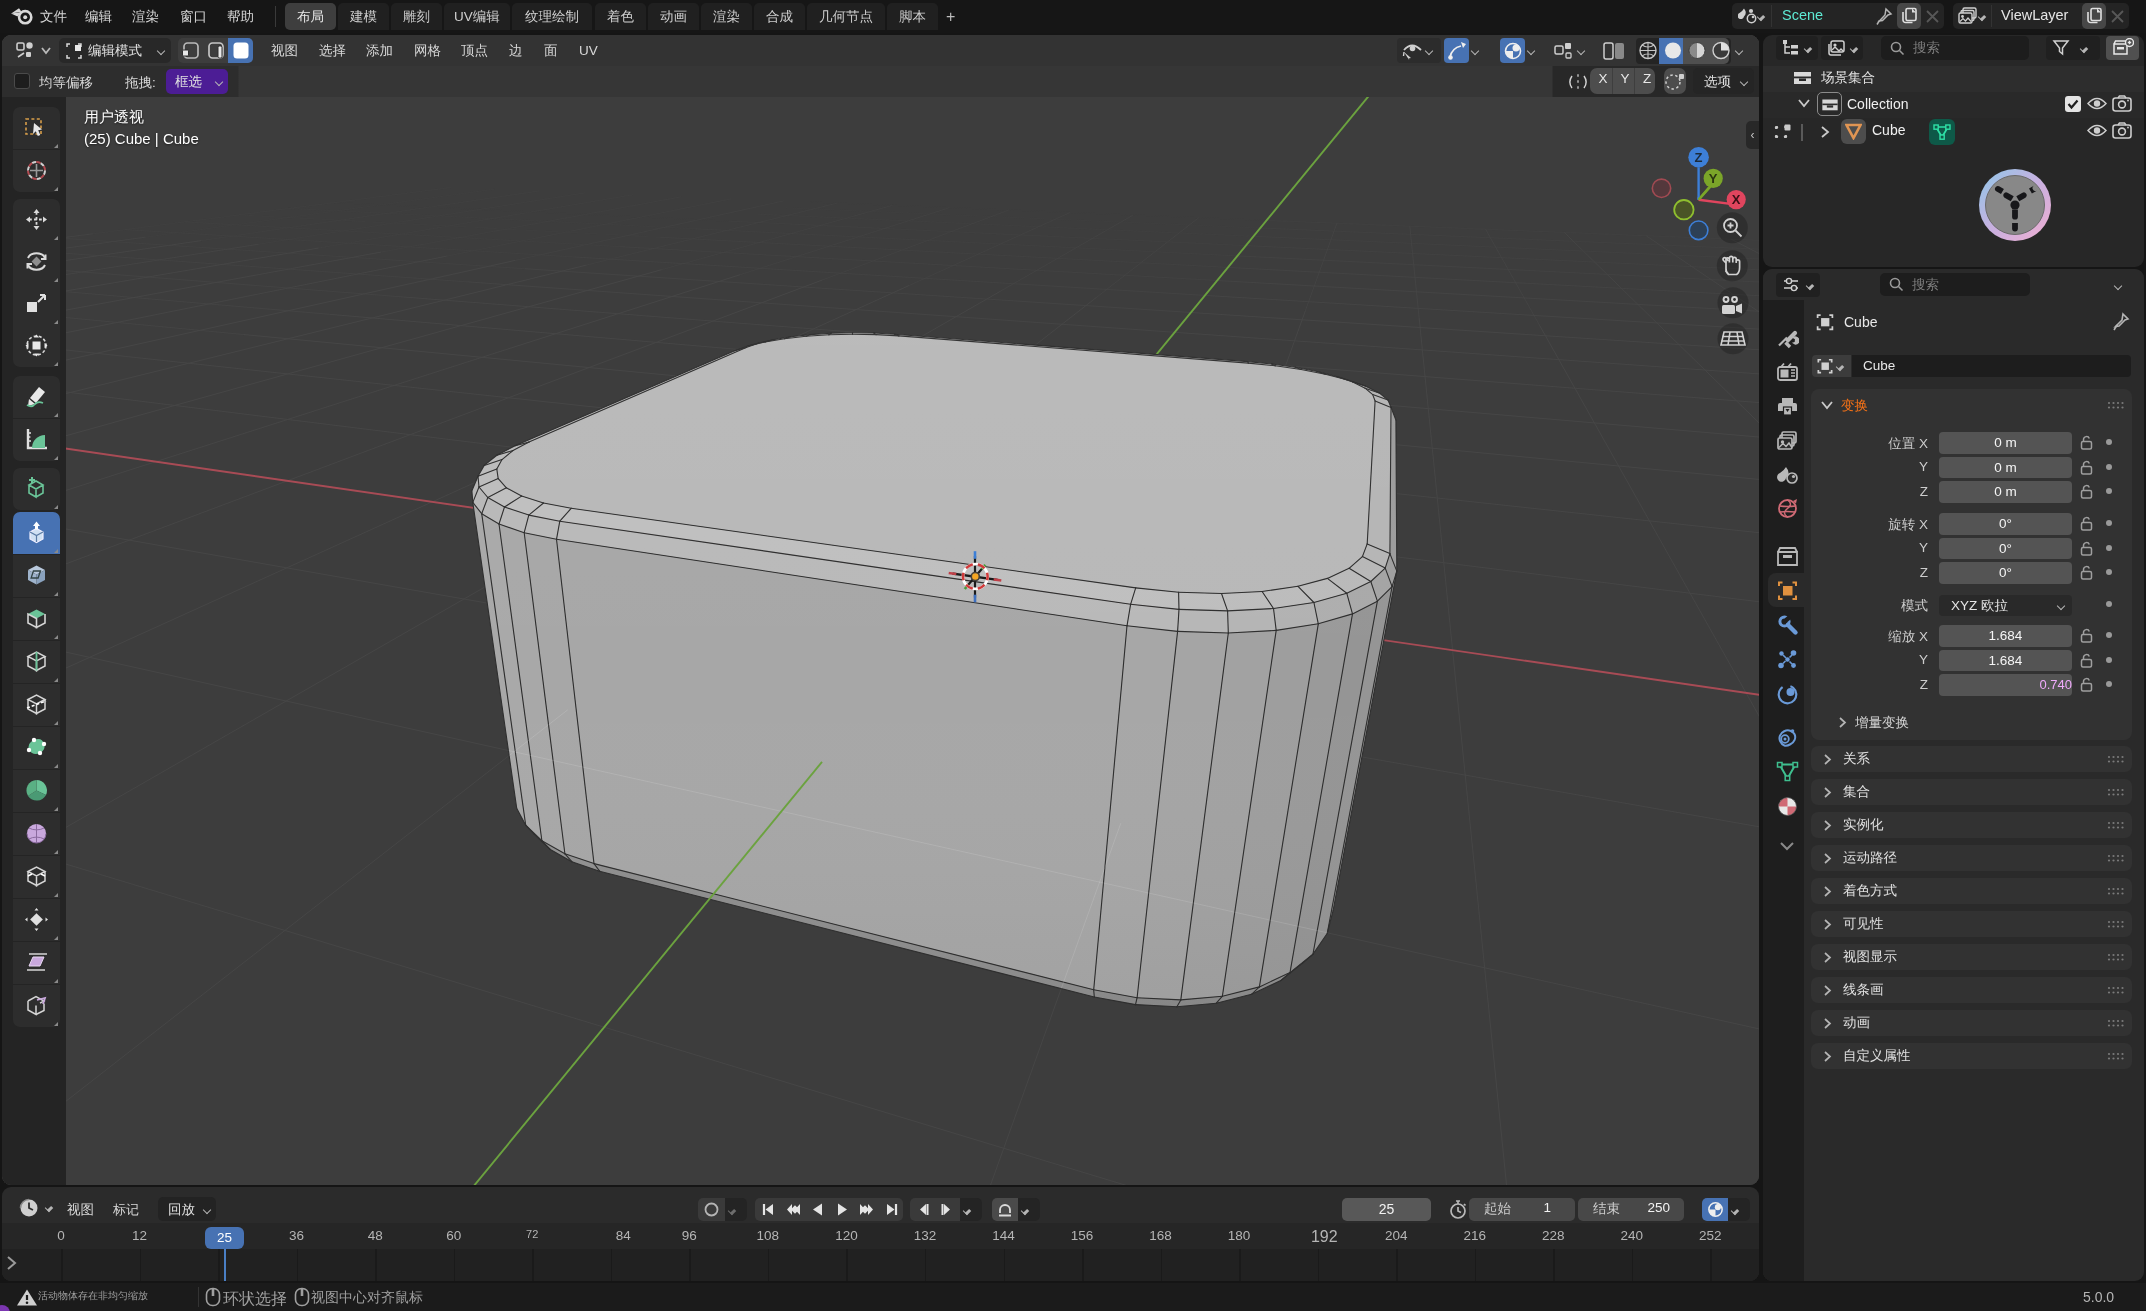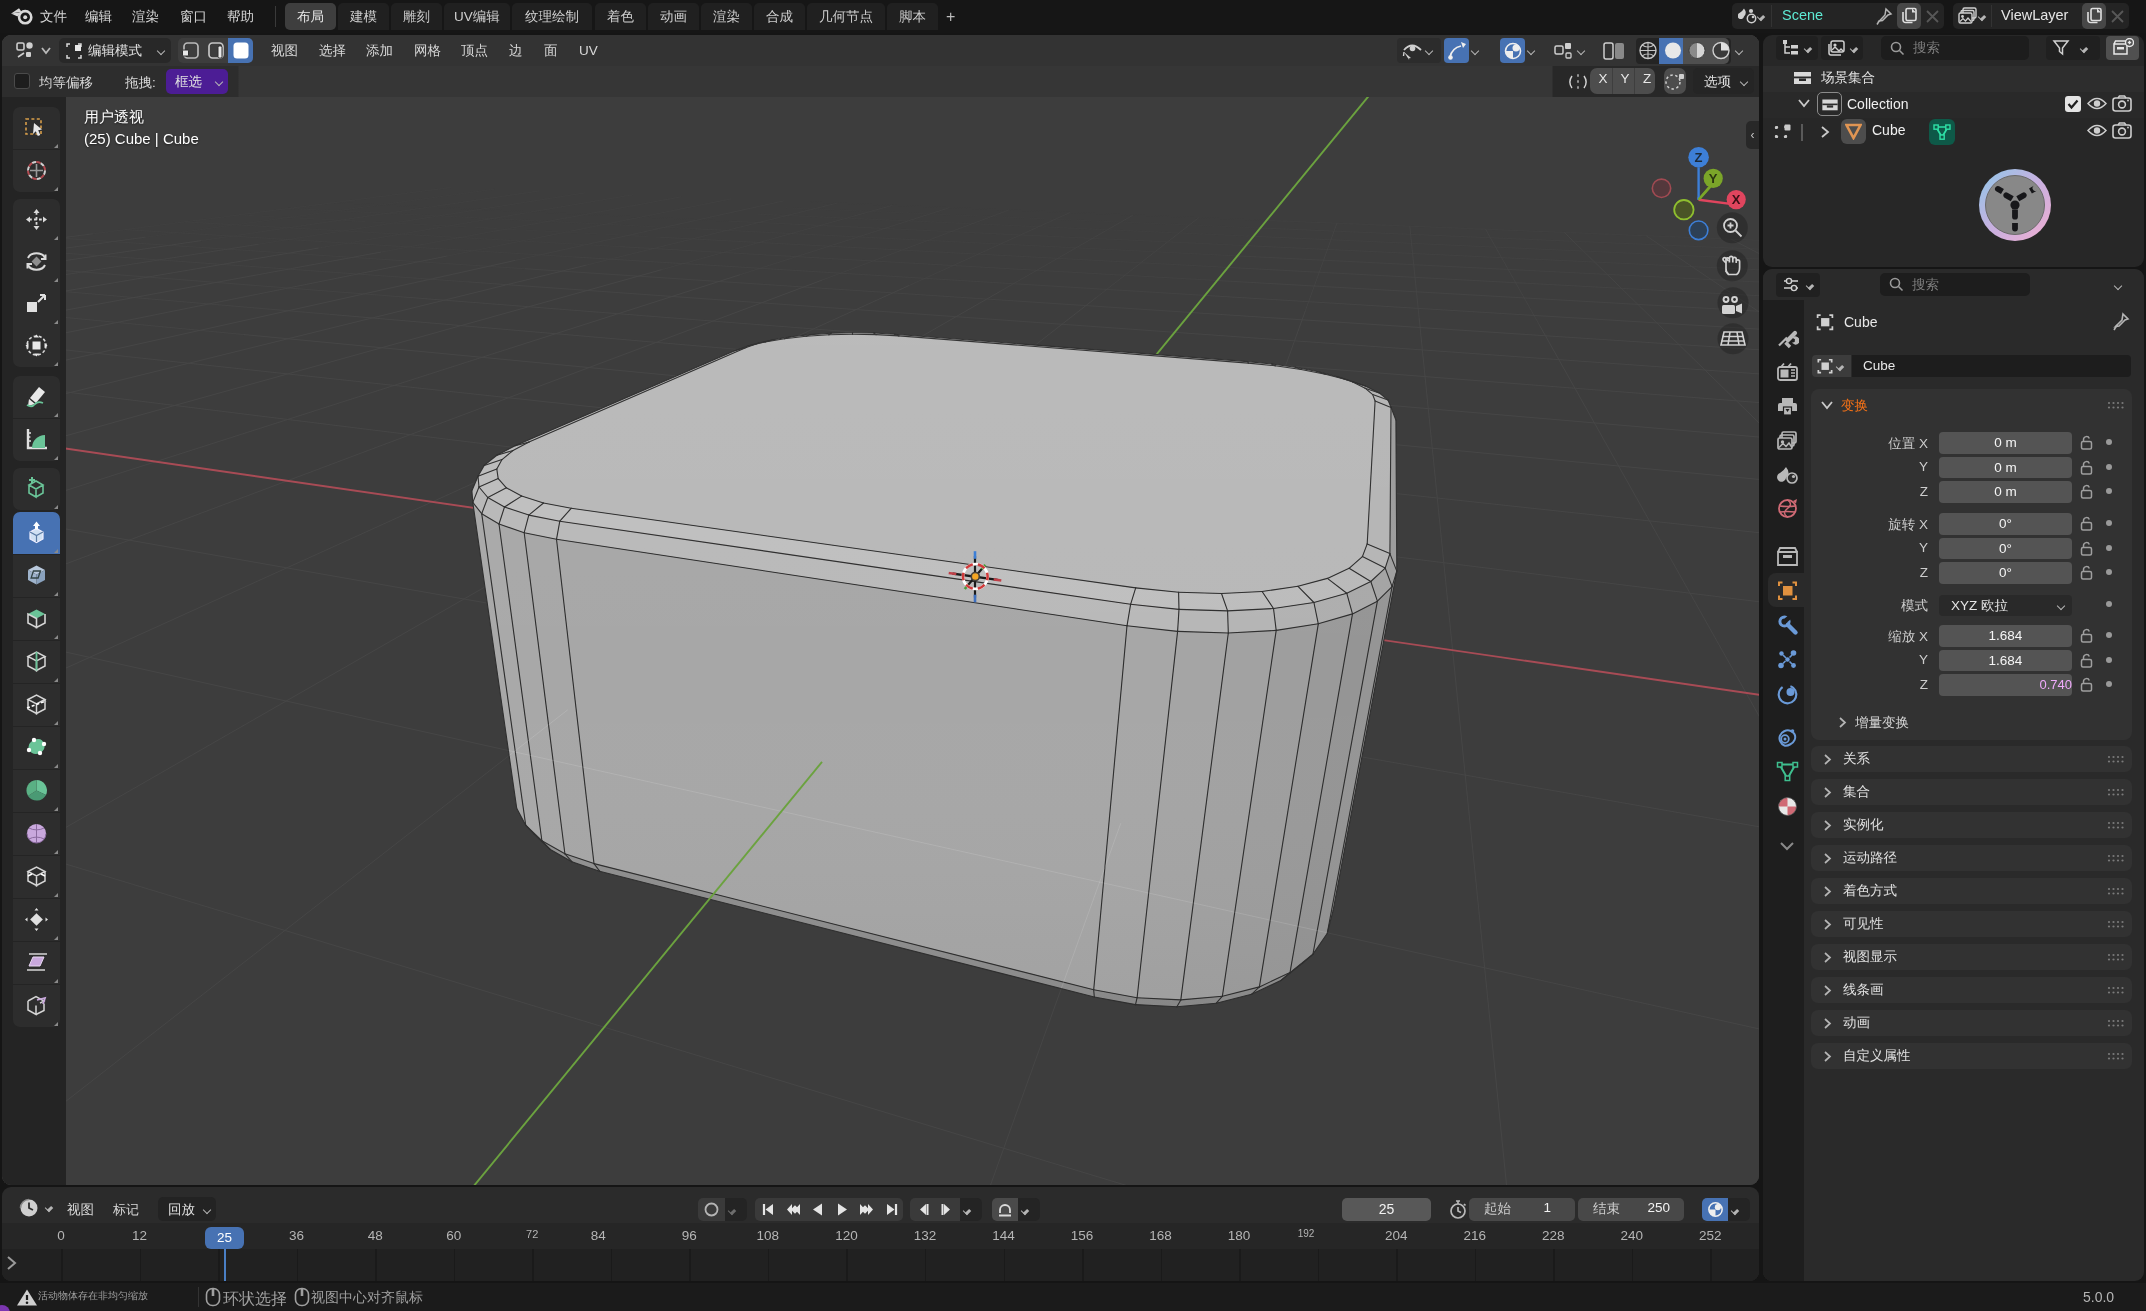--- a/index.html
+++ b/index.html
@@ -1552,30 +1552,30 @@
       <div class="abs" style="left:1551.3px;top:62px;width:1.5px;height:32px;background:#1a1a1a"></div>
       <div class="abs" style="left:1629.8px;top:62px;width:1.5px;height:32px;background:#1a1a1a"></div>
       <div class="abs" style="left:1708.3px;top:62px;width:1.5px;height:32px;background:#1a1a1a"></div>
       <span class="txt" style="left:39.0px;top:41px;width:40px;text-align:center;font-size:13.5px;color:#b5b5b5">0</span>
       <span class="txt" style="left:117.53999999999999px;top:41px;width:40px;text-align:center;font-size:13.5px;color:#b5b5b5">12</span>
       <span class="txt" style="left:196.07999999999998px;top:41px;width:40px;text-align:center;font-size:13.5px;color:#b5b5b5">24</span>
       <span class="txt" style="left:274.62px;top:41px;width:40px;text-align:center;font-size:13.5px;color:#b5b5b5">36</span>
       <span class="txt" style="left:353.15999999999997px;top:41px;width:40px;text-align:center;font-size:13.5px;color:#b5b5b5">48</span>
       <span class="txt" style="left:431.7px;top:41px;width:40px;text-align:center;font-size:13.5px;color:#b5b5b5">60</span>
       <span class="txt" style="left:510.24px;top:41px;width:40px;text-align:center;font-size:11px;color:#b5b5b5">72</span>
-      <span class="txt" style="left:588.78px;top:41px;width:40px;text-align:left;font-size:13.5px;color:#b5b5b5">84</span>
+      <span class="txt" style="left:588.78px;top:41px;width:40px;text-align:right;font-size:13.5px;color:#b5b5b5">84</span>
       <span class="txt" style="left:667.3199999999999px;top:41px;width:40px;text-align:center;font-size:13.5px;color:#b5b5b5">96</span>
       <span class="txt" style="left:745.86px;top:41px;width:40px;text-align:center;font-size:13.5px;color:#b5b5b5">108</span>
       <span class="txt" style="left:824.4px;top:41px;width:40px;text-align:center;font-size:13.5px;color:#b5b5b5">120</span>
       <span class="txt" style="left:902.9399999999999px;top:41px;width:40px;text-align:center;font-size:13.5px;color:#b5b5b5">132</span>
       <span class="txt" style="left:981.48px;top:41px;width:40px;text-align:center;font-size:13.5px;color:#b5b5b5">144</span>
       <span class="txt" style="left:1060.02px;top:41px;width:40px;text-align:center;font-size:13.5px;color:#b5b5b5">156</span>
       <span class="txt" style="left:1138.56px;top:41px;width:40px;text-align:center;font-size:13.5px;color:#b5b5b5">168</span>
       <span class="txt" style="left:1217.1px;top:41px;width:40px;text-align:center;font-size:13.5px;color:#b5b5b5">180</span>
-      <span class="txt" style="left:1295.6399999999999px;top:41px;width:40px;text-align:left;font-size:10px;color:#b5b5b5">192</span>
+      <span class="txt" style="left:1295.6399999999999px;top:41px;width:40px;text-align:right;font-size:16px;color:#b5b5b5">192</span>
       <span class="txt" style="left:1374.18px;top:41px;width:40px;text-align:center;font-size:13.5px;color:#b5b5b5">204</span>
       <span class="txt" style="left:1452.72px;top:41px;width:40px;text-align:center;font-size:13.5px;color:#b5b5b5">216</span>
       <span class="txt" style="left:1531.26px;top:41px;width:40px;text-align:center;font-size:13.5px;color:#b5b5b5">228</span>
       <span class="txt" style="left:1609.8px;top:41px;width:40px;text-align:center;font-size:13.5px;color:#b5b5b5">240</span>
       <span class="txt" style="left:1688.34px;top:41px;width:40px;text-align:center;font-size:13.5px;color:#b5b5b5">252</span>
       <div class="abs" style="left:221.6px;top:62px;width:2.5px;height:32px;background:#4a7fc4"></div>
       <div class="abs" style="left:203px;top:40px;width:39px;height:22px;background:#4772b3;border-radius:6px;color:#fff;font-size:13.5px;text-align:center;line-height:22px">25</div>
       <svg class="abs" style="left:4px;top:68px" width="12" height="16" viewBox="0 0 12 16">
         <path d="M2,2 l7,6 -7,6" fill="none" stroke="#9a9a9a" stroke-width="2"></path>
       </svg>

